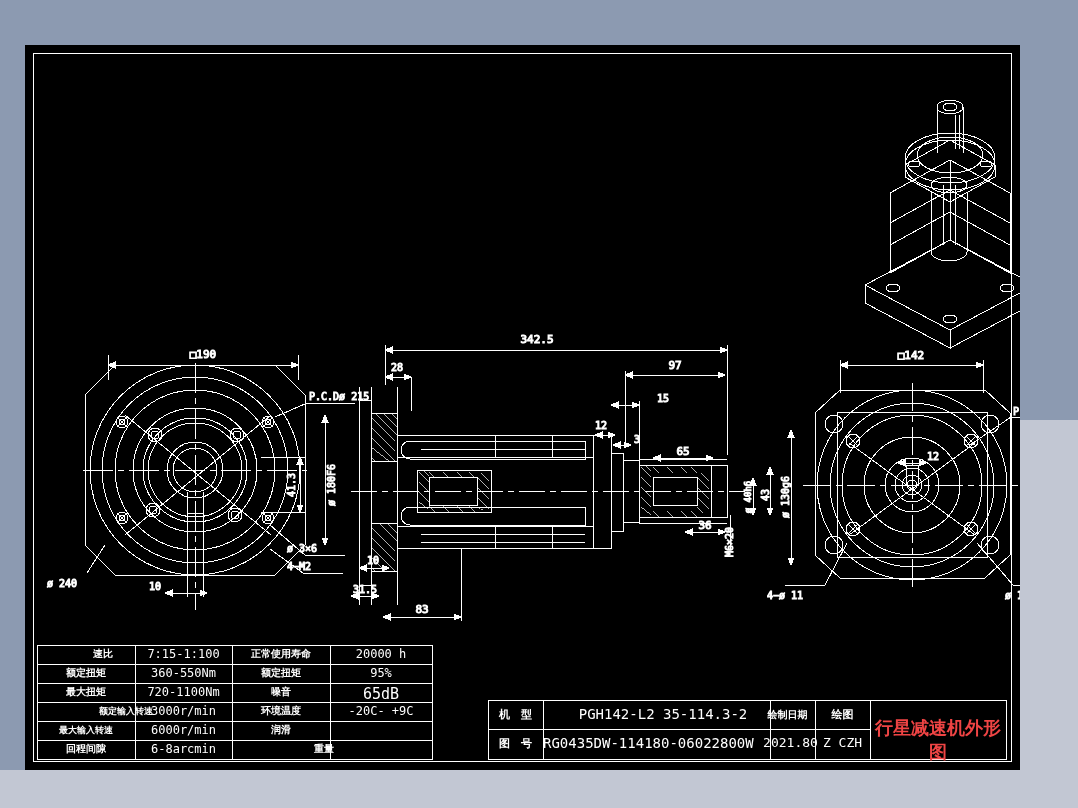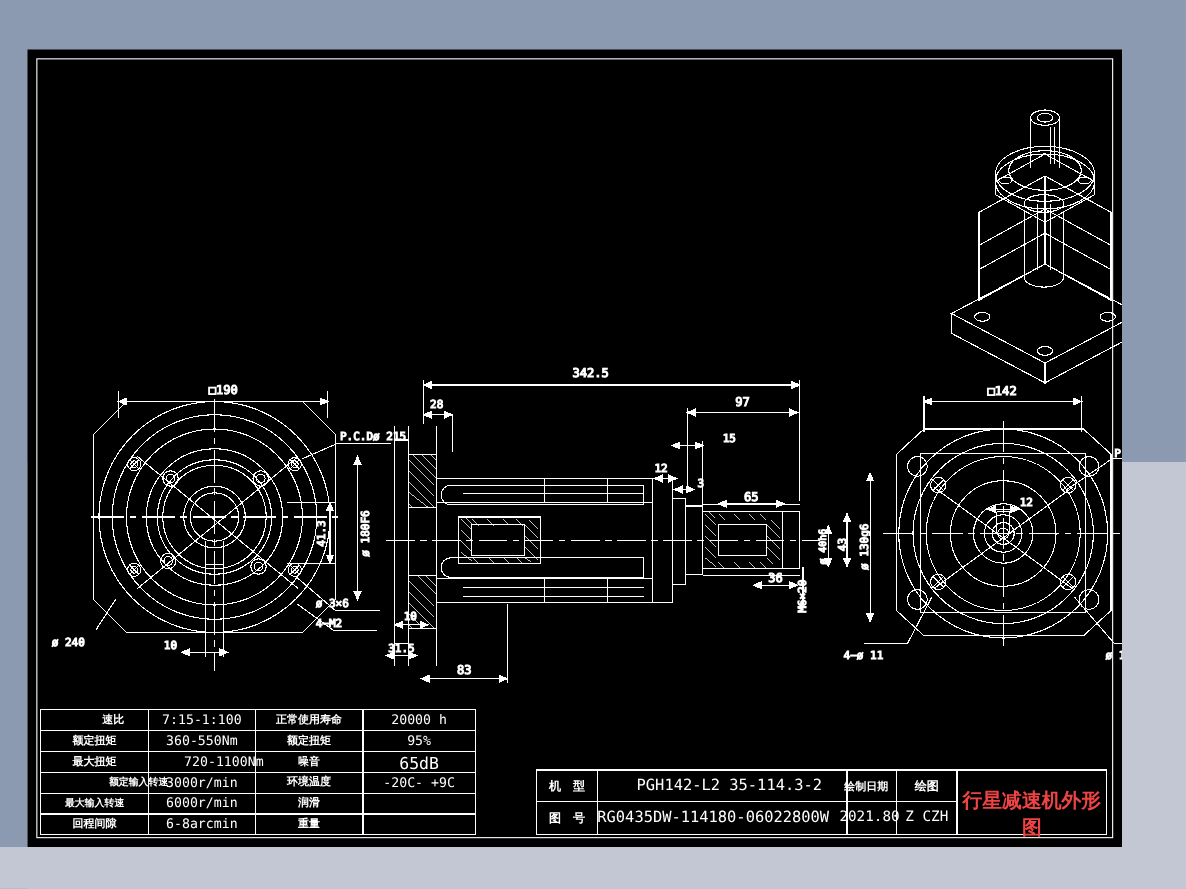--- a/index.html
+++ b/index.html
@@ -345,40 +345,40 @@
       <span style="position:absolute;left:293px;width:102px;top:2px;text-align:center;color:#fff;font-size:12px;font-family:'DejaVu Sans Mono',monospace;">20000 h</span>
     </div>
     <div class="row" style="position:absolute;left:0;top:19px;height:19px;width:395px;">
       <span class="cn" style="position:absolute;left:0;width:98px;top:2px;text-align:center;color:#fff;font-size:10px;">额定扭矩</span>
       <span style="position:absolute;left:98px;width:97px;top:2px;text-align:center;color:#fff;font-size:12px;font-family:'DejaVu Sans Mono',monospace;">360-550Nm</span>
       <span class="cn" style="position:absolute;left:195px;width:98px;top:2px;text-align:center;color:#fff;font-size:10px;">额定扭矩</span>
       <span style="position:absolute;left:293px;width:102px;top:2px;text-align:center;color:#fff;font-size:12px;font-family:'DejaVu Sans Mono',monospace;">95%</span>
     </div>
     <div class="row" style="position:absolute;left:0;top:38px;height:19px;width:395px;">
       <span class="cn" style="position:absolute;left:0;width:98px;top:2px;text-align:center;color:#fff;font-size:10px;">最大扭矩</span>
-      <span style="position:absolute;left:98px;width:97px;top:2px;text-align:center;color:#fff;font-size:12px;font-family:'DejaVu Sans Mono',monospace;padding-left:20px;">720-1100Nm</span>
+      <span style="position:absolute;left:98px;width:97px;top:2px;text-align:center;color:#fff;font-size:12px;font-family:'DejaVu Sans Mono',monospace;">720-1100Nm</span>
       <span class="cn" style="position:absolute;left:195px;width:98px;top:2px;text-align:center;color:#fff;font-size:10px;">噪音</span>
       <span style="position:absolute;left:293px;width:102px;top:2px;text-align:center;color:#fff;font-size:15px;font-family:'DejaVu Sans Mono',monospace;">65dB</span>
     </div>
     <div class="row" style="position:absolute;left:0;top:57px;height:19px;width:395px;">
       <span class="cn" style="position:absolute;left:0;width:98px;top:3px;text-align:center;color:#fff;font-size:9px;padding-left:40px;">额定输入转速</span>
       <span style="position:absolute;left:98px;width:97px;top:2px;text-align:center;color:#fff;font-size:12px;font-family:'DejaVu Sans Mono',monospace;">3000r/min</span>
       <span class="cn" style="position:absolute;left:195px;width:98px;top:2px;text-align:center;color:#fff;font-size:10px;">环境温度</span>
       <span style="position:absolute;left:293px;width:102px;top:2px;text-align:center;color:#fff;font-size:12px;font-family:'DejaVu Sans Mono',monospace;">-20C- +9C</span>
     </div>
     <div class="row" style="position:absolute;left:0;top:76px;height:19px;width:395px;">
       <span class="cn" style="position:absolute;left:0;width:98px;top:3px;text-align:center;color:#fff;font-size:9px;">最大输入转速</span>
       <span style="position:absolute;left:98px;width:97px;top:2px;text-align:center;color:#fff;font-size:12px;font-family:'DejaVu Sans Mono',monospace;">6000r/min</span>
       <span class="cn" style="position:absolute;left:195px;width:98px;top:2px;text-align:center;color:#fff;font-size:10px;">润滑</span>
       <span style="position:absolute;left:293px;width:102px;top:2px;text-align:center;color:#fff;font-size:12px;font-family:'DejaVu Sans Mono',monospace;"></span>
     </div>
     <div class="row" style="position:absolute;left:0;top:95px;height:19px;width:395px;">
       <span class="cn" style="position:absolute;left:0;width:98px;top:2px;text-align:center;color:#fff;font-size:10px;">回程间隙</span>
       <span style="position:absolute;left:98px;width:97px;top:2px;text-align:center;color:#fff;font-size:12px;font-family:'DejaVu Sans Mono',monospace;">6-8arcmin</span>
-      <span class="cn" style="position:absolute;left:195px;width:98px;top:2px;text-align:center;color:#fff;font-size:10px;">重量</span>
+      <span class="cn" style="position:absolute;left:195px;width:98px;top:2px;text-align:center;color:#fff;font-size:10px;padding-left:43px;">重量</span>
       <span style="position:absolute;left:293px;width:102px;top:2px;text-align:center;color:#fff;font-size:12px;font-family:'DejaVu Sans Mono',monospace;"></span>
     </div>
   </div>
 
   <div style="position:absolute;left:463px;top:655px;width:518px;height:59px;">
     <span class="cn" style="position:absolute;left:0;width:55px;top:7px;text-align:center;color:#fff;font-size:11px;">机　型</span>
     <span style="position:absolute;left:55px;width:240px;top:6px;text-align:center;color:#fff;font-size:14px;font-family:'DejaVu Sans Mono',monospace;white-space:nowrap;">PGH142-L2  35-114.3-2</span>
     <span class="cn" style="position:absolute;left:272px;width:55px;top:8px;text-align:center;color:#fff;font-size:10px;">绘制日期</span>
     <span class="cn" style="position:absolute;left:327px;width:55px;top:7px;text-align:center;color:#fff;font-size:11px;">绘图</span>
 

